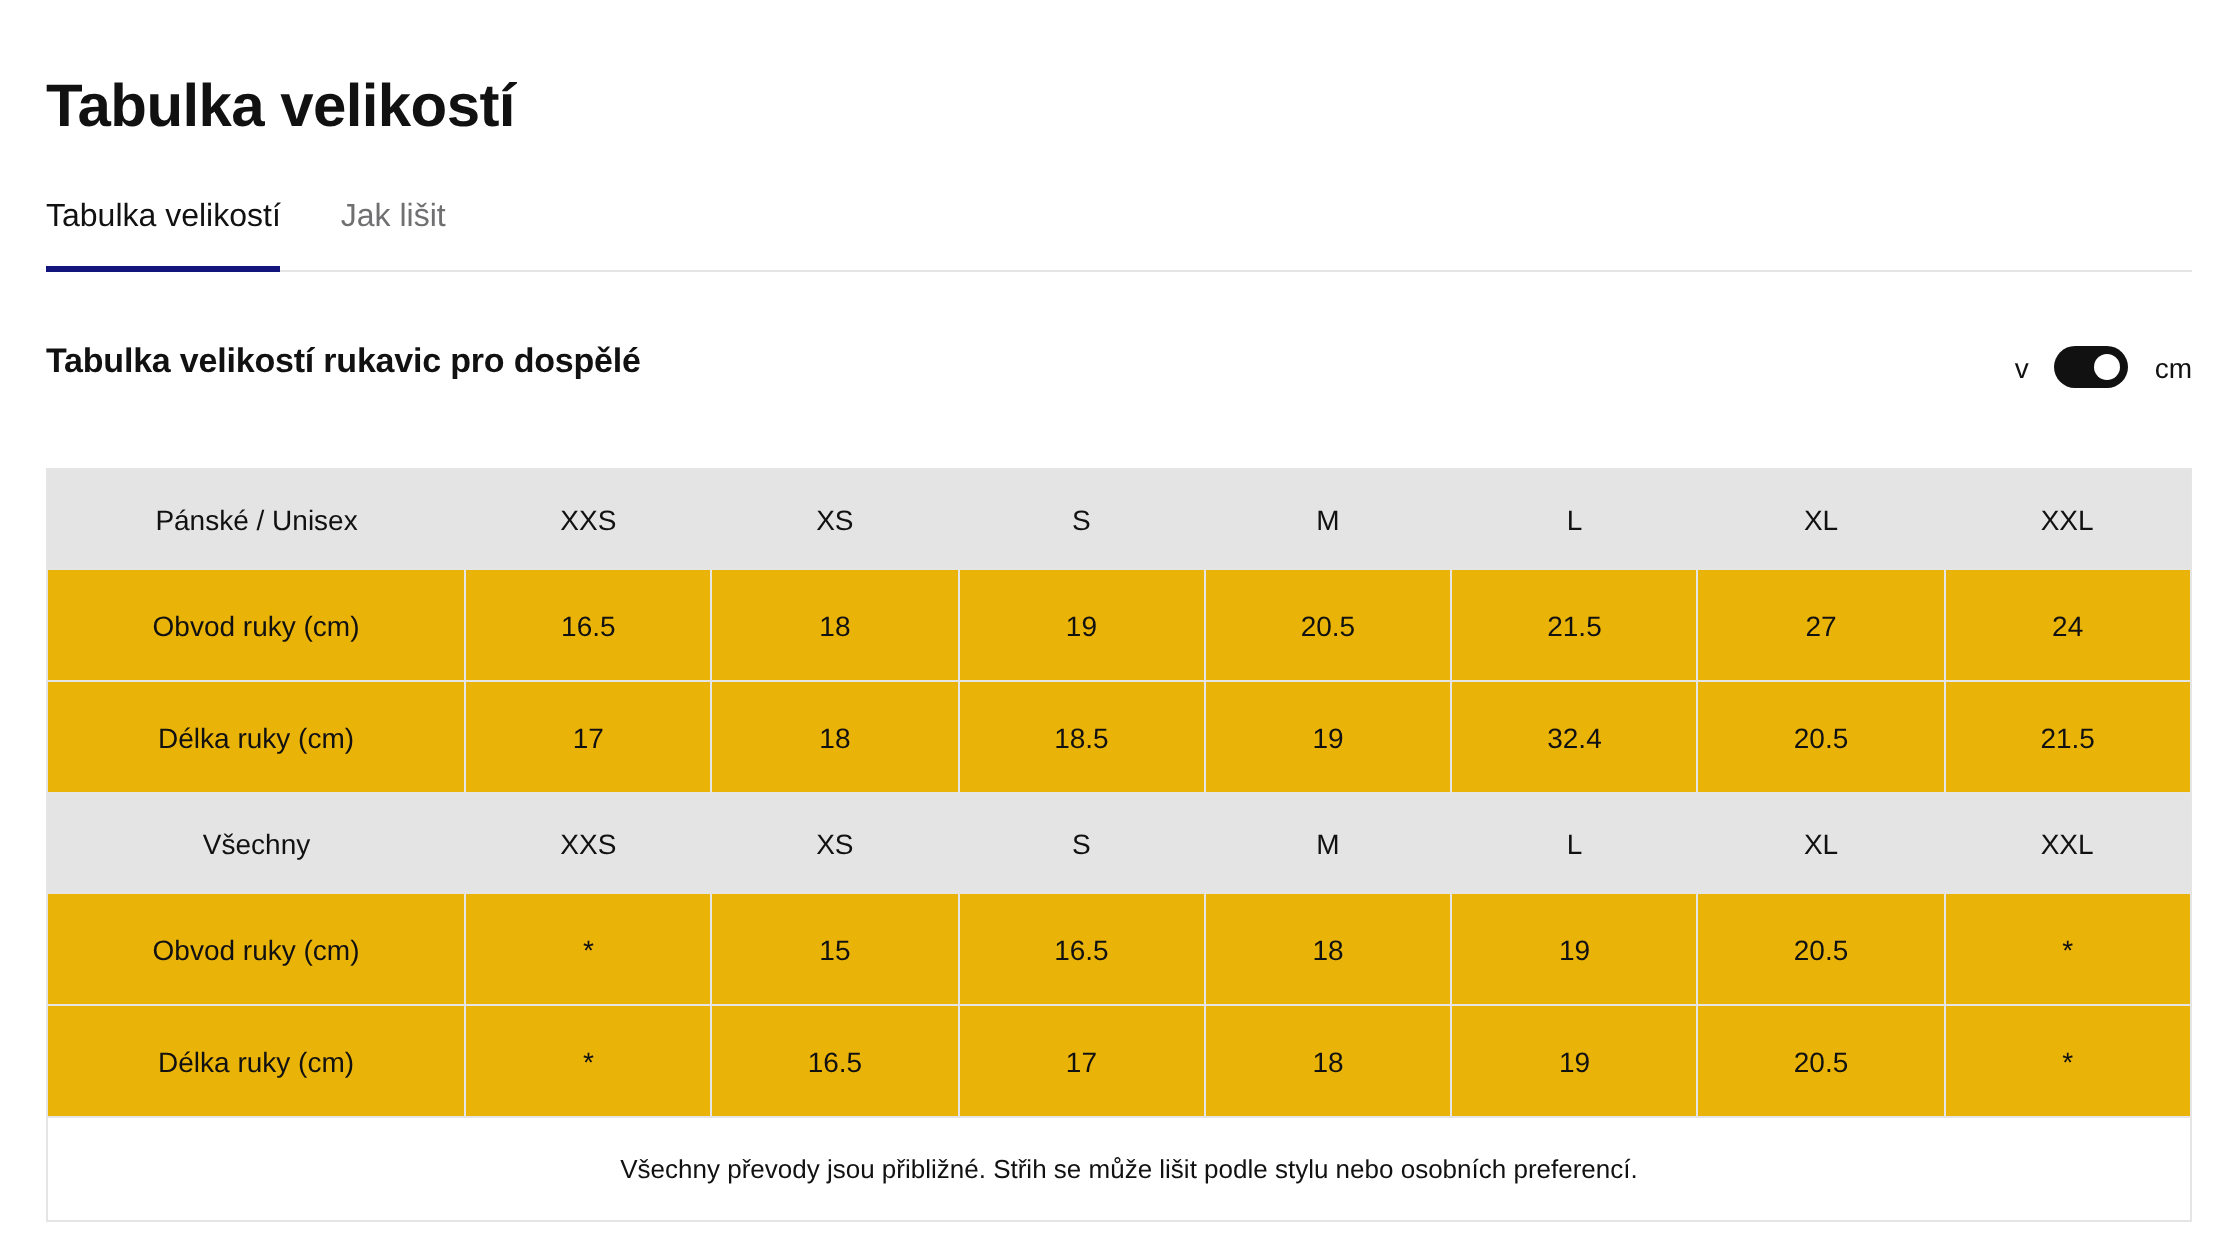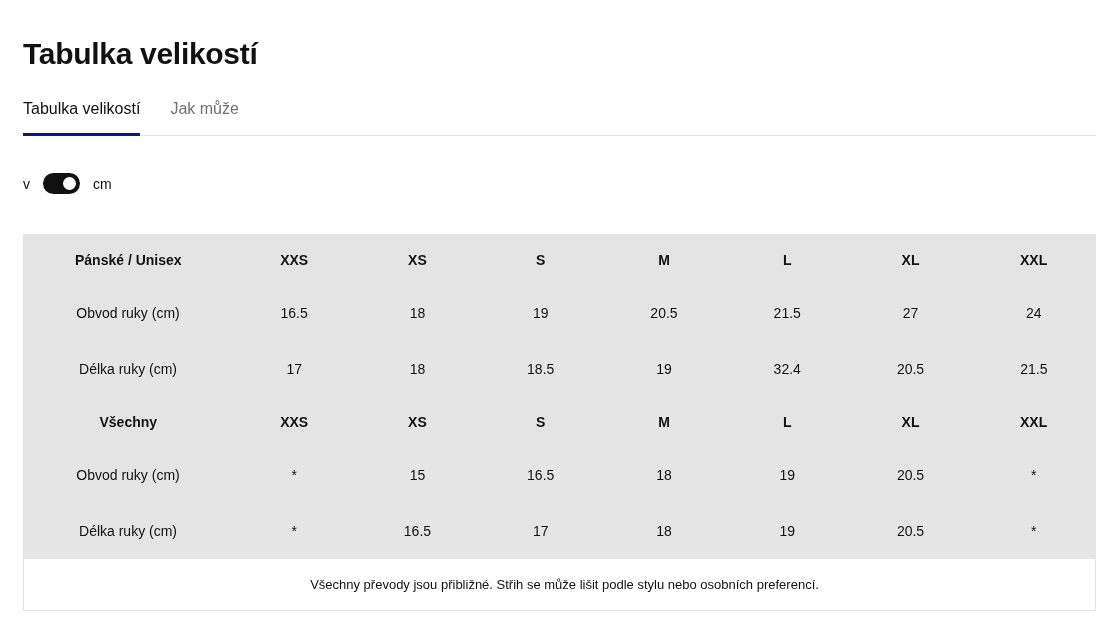--- a/index.html
+++ b/index.html
@@ -74,51 +74,52 @@
     border-collapse: collapse;
     border: 1px solid var(--border);
     font-size: 14px;
   }
   table.size-table td { text-align: center; padding: 0 6px; }
   col.label-col { width: 19.5%; }
   col.size-col { width: 11.5%; }
 
   tr.group-header td {
     background: var(--header-row-bg);
-    font-weight: bold;
+    font-weight: normal;
     height: 50px;
     border: 0;
   }
   tr.data-row td {
     height: 56px;
     border: 1px solid var(--border);
-    background: #e5e5e5;
+    background: #eab308;
   }
   tr.footnote-row td {
     height: 52px;
     text-align: center;
     padding-left: 16px;
     font-size: 13px;
     border-top: 1px solid var(--border);
     background: #ffffff;
   }
 </style>
 </head>
 <body>
 
 <div class="page">
 
   <h1 class="page-title">Tabulka velikostí</h1>
 
   <div class="tabs">
     <div class="tab active">Tabulka velikostí</div>
-    <div class="tab">Jak může</div>
+    <div class="tab">Jak lišit</div>
   </div>
 
   <div class="section-bar">
+    <h2 class="section-heading">Tabulka velikostí rukavic pro dospělé</h2>
     <div class="unit-toggle">
       <span class="unit-label">v</span>
       <div class="switch">
         <div class="knob"></div>
       </div>
       <span class="unit-label">cm</span>
     </div>
   </div>
 
   <table class="size-table">

